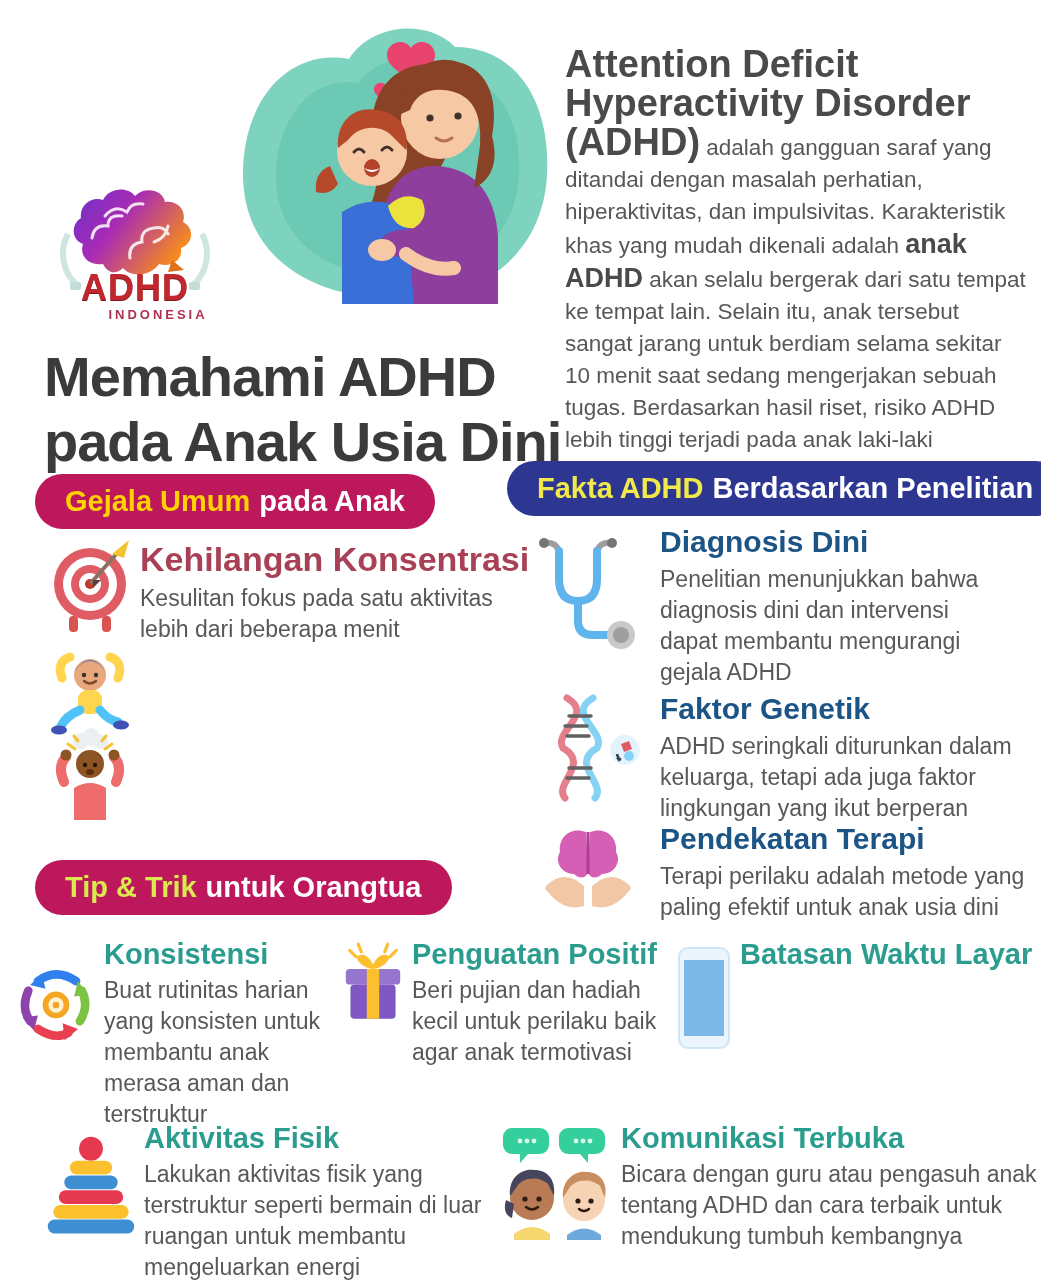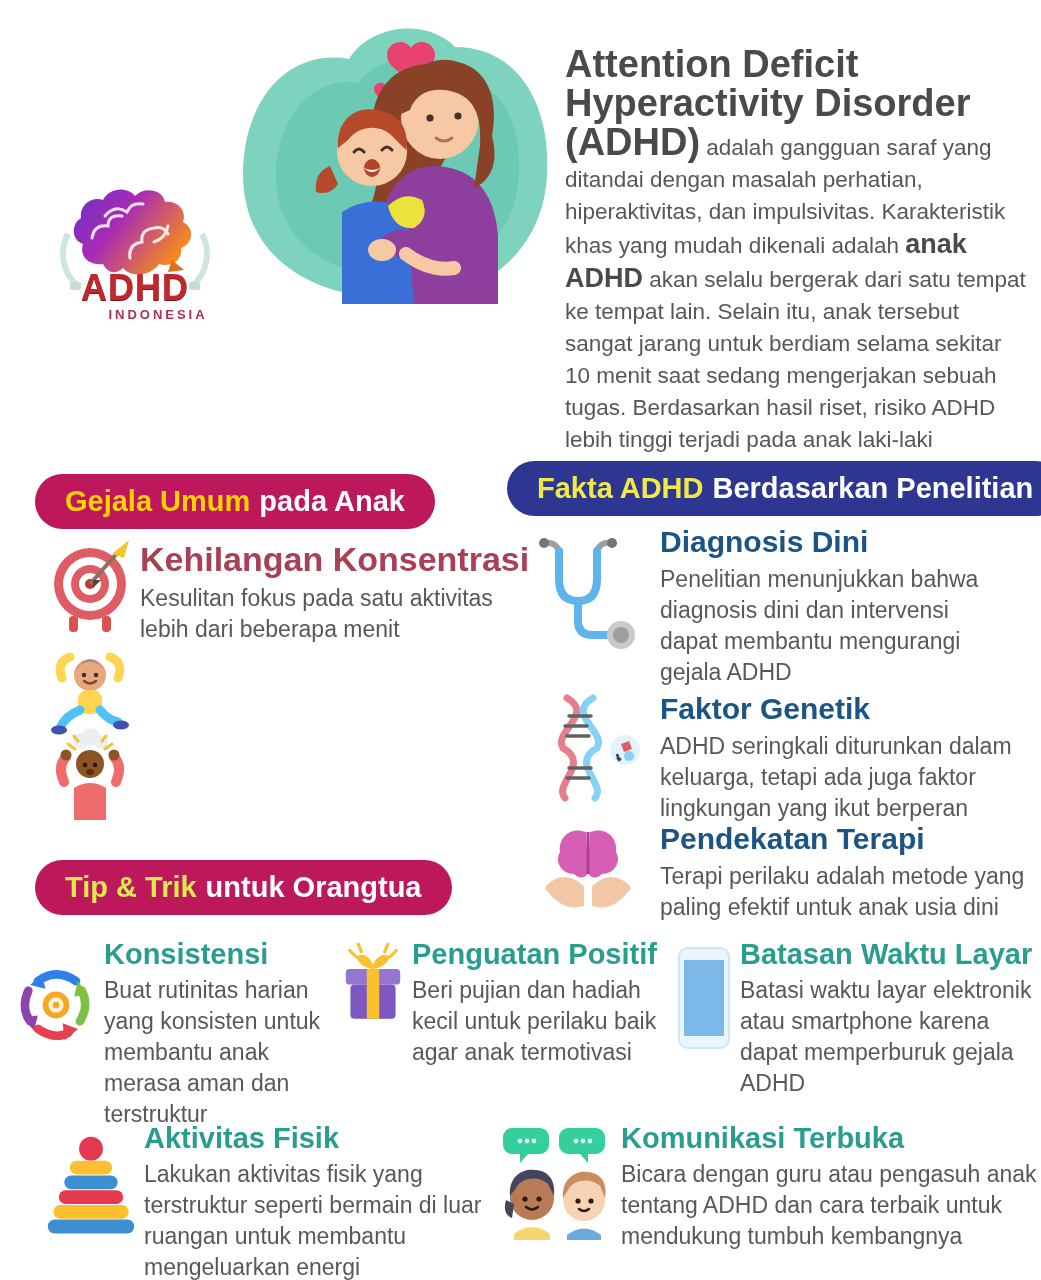--- a/index.html
+++ b/index.html
@@ -104,20 +104,24 @@
 
       <path d="M252 180 C246 212 212 228 178 224 C160 222 148 232 146 244 C170 258 216 252 244 228" fill="#8e3f9e"></path>
       <ellipse cx="152" cy="244" rx="14" ry="11" fill="#f6c9a4"></ellipse>
 
       <path d="M176 248 q24 18 48 14" stroke="#f6c9a4" stroke-width="14" fill="none" stroke-linecap="round"></path>
     </svg>
   </div>
 
   <p class="intro"><span class="lead">Attention Deficit Hyperactivity Disorder (ADHD)</span><span> adalah gangguan saraf yang ditandai dengan masalah perhatian, hiperaktivitas, dan impulsivitas. Karakteristik khas yang mudah dikenali adalah </span><span class="emph">anak ADHD</span><span> akan selalu bergerak dari satu tempat ke tempat lain. Selain itu, anak tersebut sangat jarang untuk berdiam selama sekitar 10 menit saat sedang mengerjakan sebuah tugas. Berdasarkan hasil riset, risiko ADHD lebih tinggi terjadi pada anak laki-laki dibandingkan dengan perempuan.</span></p>
 
+  <h1 class="main-title">
+    <span>Memahami ADHD</span><br>
+    <span>pada Anak Usia Dini</span>
+  </h1>
 
   <div class="pill pill-gejala">
     <span class="hl">Gejala Umum</span><span>pada Anak</span>
   </div>
 
   <div class="item" style="left:40px;top:540px;">
     <span class="ic" style="width:100px;">
       <svg width="82" height="96" viewBox="0 0 82 96">
         <rect x="20" y="76" width="9" height="16" rx="4" fill="#d9534f"></rect>
         <rect x="53" y="76" width="9" height="16" rx="4" fill="#d9534f"></rect>
@@ -290,21 +294,20 @@
 
   <div class="item" style="left:668px;top:938px;">
     <span class="ic" style="width:72px;padding-top:8px;">
       <svg width="56" height="104" viewBox="0 0 56 104">
         <rect x="3" y="2" width="50" height="100" rx="9" fill="#eaf5fd" stroke="#cfe6f6" stroke-width="2"></rect>
         <rect x="8" y="14" width="40" height="76" fill="#7cb9e8"></rect>
       </svg>
     </span>
     <span class="tx" style="width:310px;">
       <span class="it-title tips-t" style="display:block">Batasan Waktu Layar</span>
-      <span class="it-desc" style="display:block;width:300px;">Batasi waktu layar elektronik atau smartphone karena dapat memperburuk gejala ADHD</span>
     </span>
   </div>
 
   <div class="item" style="left:38px;top:1122px;">
     <span class="ic" style="width:106px;padding-top:12px;">
       <svg width="92" height="116" viewBox="0 0 100 126">
         <circle cx="50" cy="16" r="13" fill="#e53950"></circle>
         <rect x="27" y="29" width="46" height="15" rx="7.5" fill="#fbc02d"></rect>
         <rect x="21" y="45" width="58" height="15" rx="7.5" fill="#3d8fd1"></rect>
         <rect x="15" y="61" width="70" height="15" rx="7.5" fill="#e53950"></rect>

